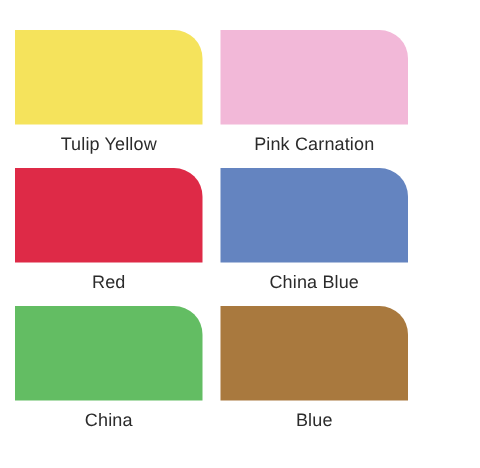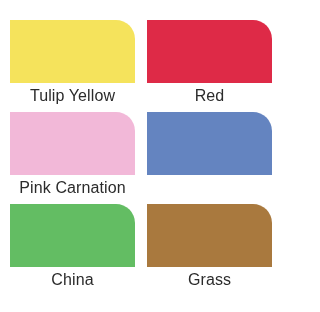--- a/index.html
+++ b/index.html
@@ -43,57 +43,58 @@
     width: 125px;
     height: 63px;
     border-top-right-radius: 19px;
     border-top-left-radius: 0;
     border-bottom-right-radius: 0;
     border-bottom-left-radius: 0;
   }
 
   .swatch-label {
     margin-top: 7px;
-    font-size: 16px;
+    font-size: 12px;
     line-height: 12px;
     color: #2b2b2b;
     text-align: center;
     white-space: nowrap;
     letter-spacing: 0.1px;
   }
 </style>
 </head>
 <body>
 
 <div id="palette-sheet" style="background: rgb(255, 255, 255);">
   <div class="swatch-grid">
 
     <div class="swatch-cell">
       <div class="swatch-chip" style="background-color: rgb(245, 227, 92);"></div>
       <div class="swatch-label" style="color: rgb(43, 43, 43);">Tulip Yellow</div>
     </div>
 
     <div class="swatch-cell">
+      <div class="swatch-chip" style="background-color: rgb(242, 184, 216);"></div>
+      <div class="swatch-label" style="color: rgb(43, 43, 43);">Pink Carnation</div>
+    </div>
+
+    <div class="swatch-cell">
       <div class="swatch-chip" style="background-color: rgb(222, 42, 71);"></div>
       <div class="swatch-label" style="color: rgb(43, 43, 43);">Red</div>
     </div>
 
     <div class="swatch-cell">
-      <div class="swatch-chip" style="background-color: rgb(242, 184, 216);"></div>
-      <div class="swatch-label" style="color: rgb(43, 43, 43);">Pink Carnation</div>
-    </div>
-
-    <div class="swatch-cell">
       <div class="swatch-chip" style="background-color: rgb(100, 132, 192);"></div>
+      <div class="swatch-label" style="color: rgb(43, 43, 43);">China Blue</div>
     </div>
 
     <div class="swatch-cell">
       <div class="swatch-chip" style="background-color: rgb(99, 189, 99);"></div>
       <div class="swatch-label" style="color: rgb(43, 43, 43);">China</div>
     </div>
 
     <div class="swatch-cell">
       <div class="swatch-chip" style="background-color: rgb(169, 121, 62);"></div>
-      <div class="swatch-label" style="color: rgb(43, 43, 43);">Grass</div>
+      <div class="swatch-label" style="color: rgb(43, 43, 43);">Blue</div>
     </div>
 
   </div>
 </div>
 
 </body></html>

